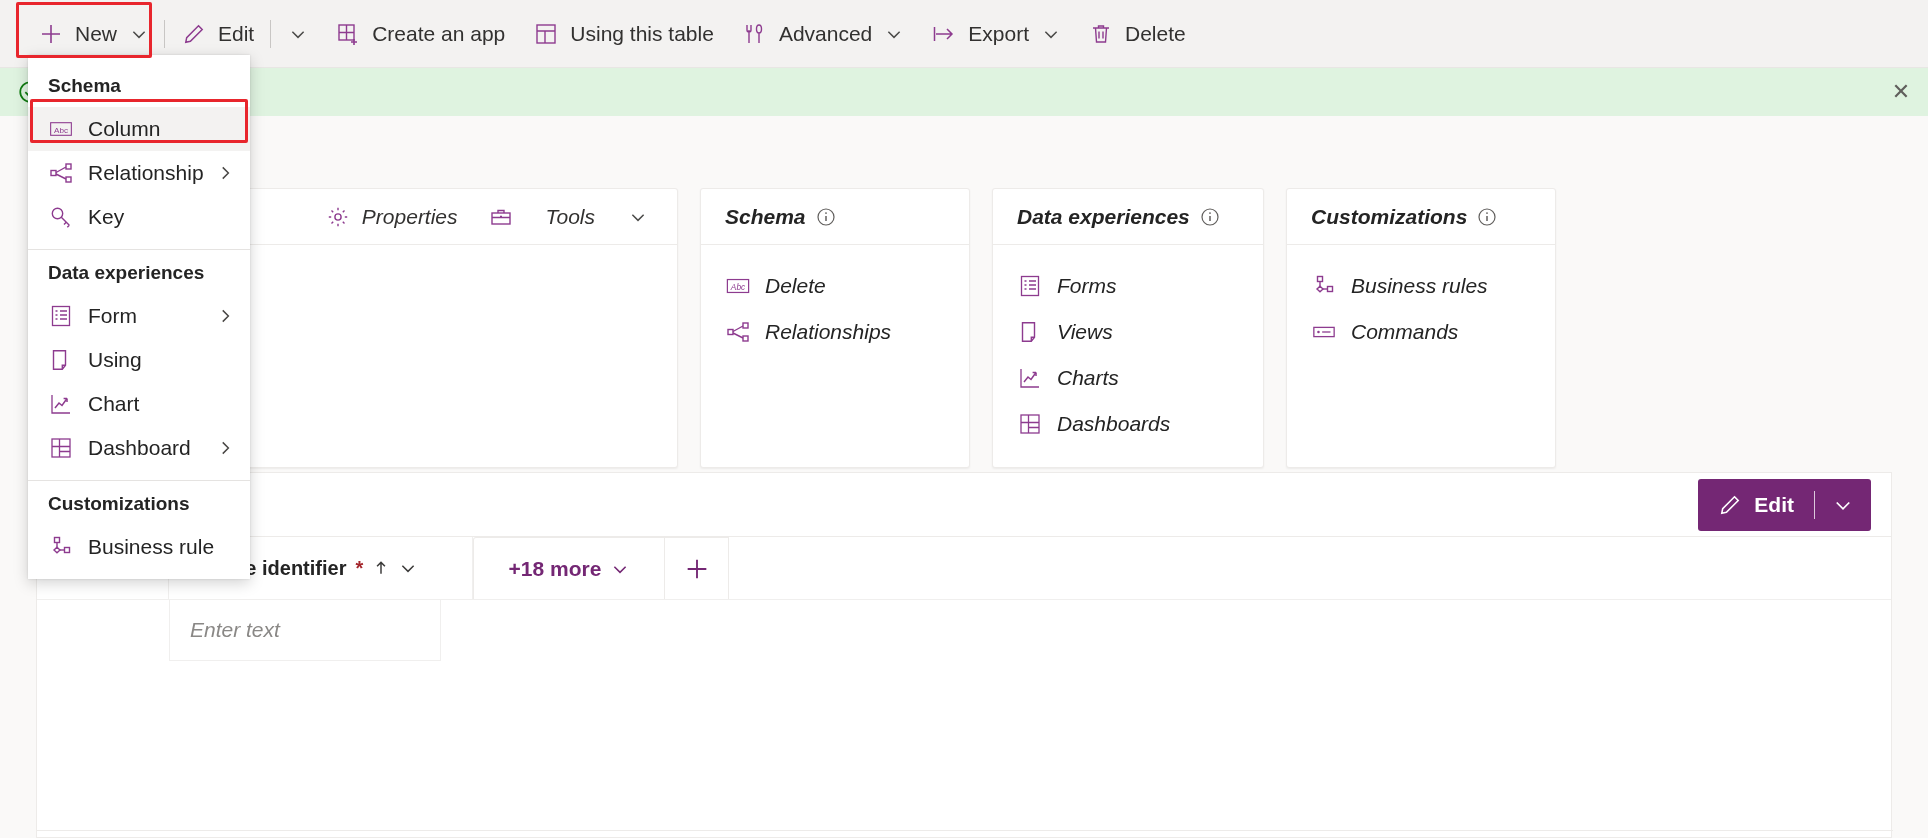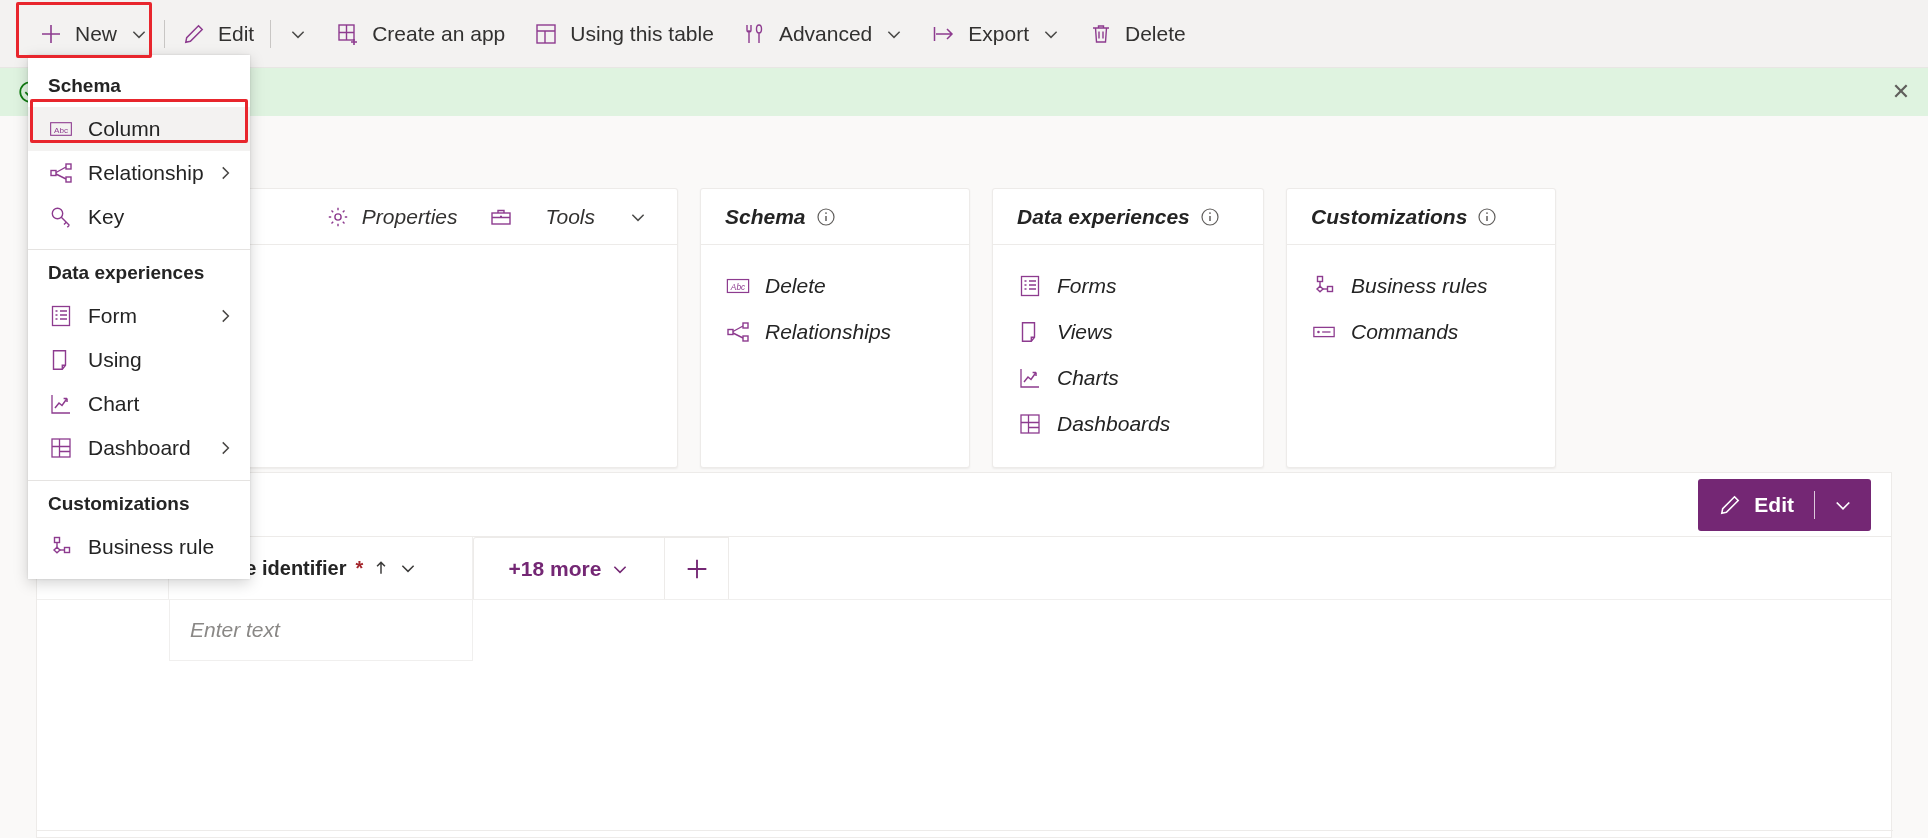--- a/index.html
+++ b/index.html
@@ -127,21 +127,21 @@
     background:#fff; cursor:pointer;
   }
   .gh-plus {
     width:64px; height:62px; display:flex; align-items:center; justify-content:center;
     color:#742774; border:1px solid #edebe9; border-left:none; border-bottom:none;
     background:#fff; cursor:pointer;
   }
   .grid-row { display:flex; height:62px; border-top:1px solid #f0efee; }
   .gr-check { width:132px; }
   .gr-cell {
-    width:304px; border:1px solid #f0efee; border-top:none; border-bottom:1px solid #f0efee;
+    width:272px; border:1px solid #f0efee; border-top:none; border-bottom:1px solid #f0efee;
     display:flex; align-items:center; padding:0 20px;
     font-size:21px; font-style:italic; color:#8a8886;
   }
   .grid-bottomline { position:absolute; left:0; bottom:6px; width:1856px; height:1px; background:#edebe9; }
 
   
   .menu {
     position:absolute; left:28px; top:55px; width:222px;
     background:#ffffff; box-shadow:0 4px 14px rgba(0,0,0,0.18), 0 0 2px rgba(0,0,0,0.12);
     z-index:30; padding:8px 0 10px 0;

